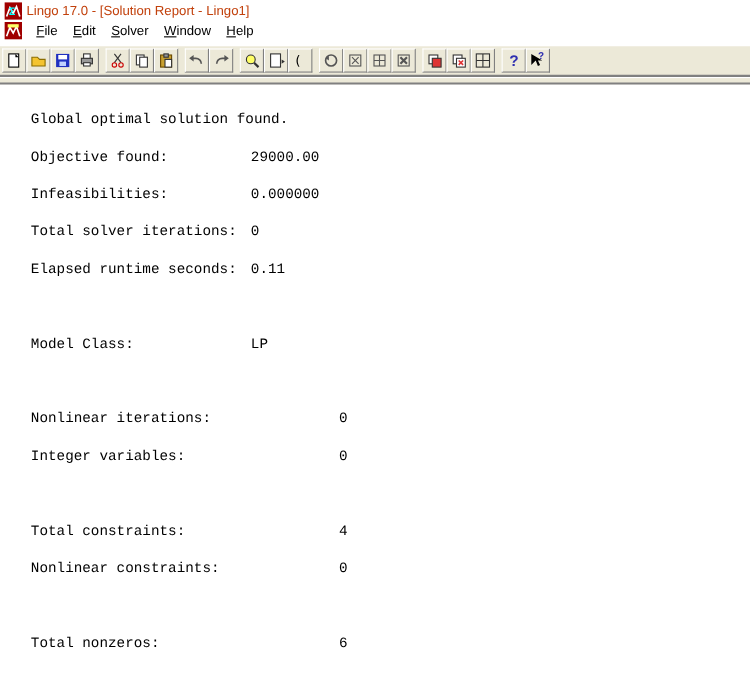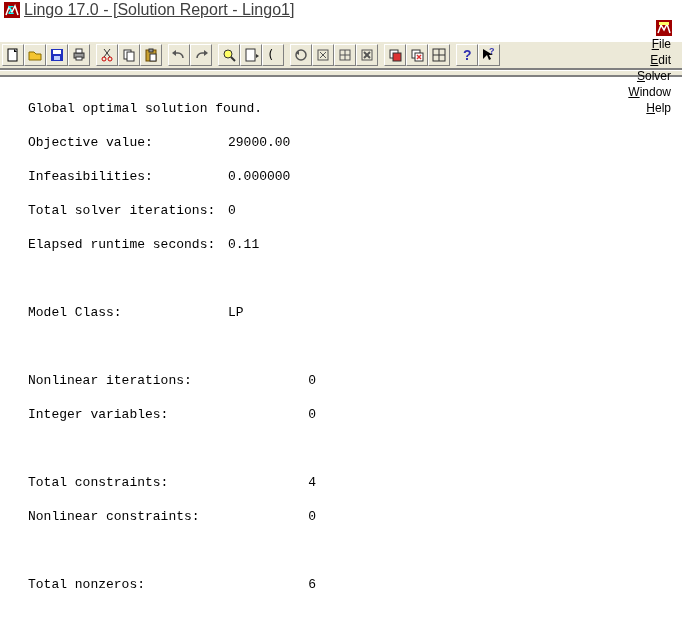--- a/index.html
+++ b/index.html
@@ -21,33 +21,31 @@
     background: #ffffff;
   }
   .app-icon {
     width: 16px;
     height: 16px;
     margin-right: 4px;
     flex: 0 0 auto;
   }
   .app-icon svg { display:block; }
   .titlebar-text {
-    font-size: 16px;
-    color: #404040;
+    font-size: 12px;
+    color: #c2410c;
     white-space: nowrap;
-    text-decoration: underline;
   }
 
   .menubar {
     display: flex;
-    align-items: flex-end;
+    align-items: flex-start;
     height: 20px;
     padding: 0 4px;
     background: #ffffff;
-    flex-direction: column;
   }
   .menubar-icon {
     width: 16px;
     height: 16px;
     margin-right: 6px;
     flex: 0 0 auto;
   }
   .menu-item {
     padding: 1px 7px;
     cursor: default;
@@ -292,21 +290,21 @@
           <text x="8" y="7" font-size="9" font-weight="bold" fill="#3030b0">?</text>
         </svg>
   </span>
  </div>
 </div>
 
 <div class="doc-edge"></div>
 
 <div class="report">
 <span class="r-line"><span class="lbl">Global optimal solution found.</span></span>
-<span class="r-line"><span class="lbl">Objective value:</span><span class="val2">29000.00</span></span>
+<span class="r-line"><span class="lbl">Objective found:</span><span class="val2">29000.00</span></span>
 <span class="r-line"><span class="lbl">Infeasibilities:</span><span class="val2">0.000000</span></span>
 <span class="r-line"><span class="lbl">Total solver iterations:</span><span class="val2">0</span></span>
 <span class="r-line"><span class="lbl">Elapsed runtime seconds:</span><span class="val2">0.11</span></span>
 <span class="r-line"> </span>
 <span class="r-line"><span class="lbl">Model Class:</span><span class="val2">LP</span></span>
 <span class="r-line"> </span>
 <span class="r-line"><span class="lbl">Nonlinear iterations:</span><span class="val1">0</span></span>
 <span class="r-line"><span class="lbl">Integer variables:</span><span class="val1">0</span></span>
 <span class="r-line"> </span>
 <span class="r-line"><span class="lbl">Total constraints:</span><span class="val1">4</span></span>

